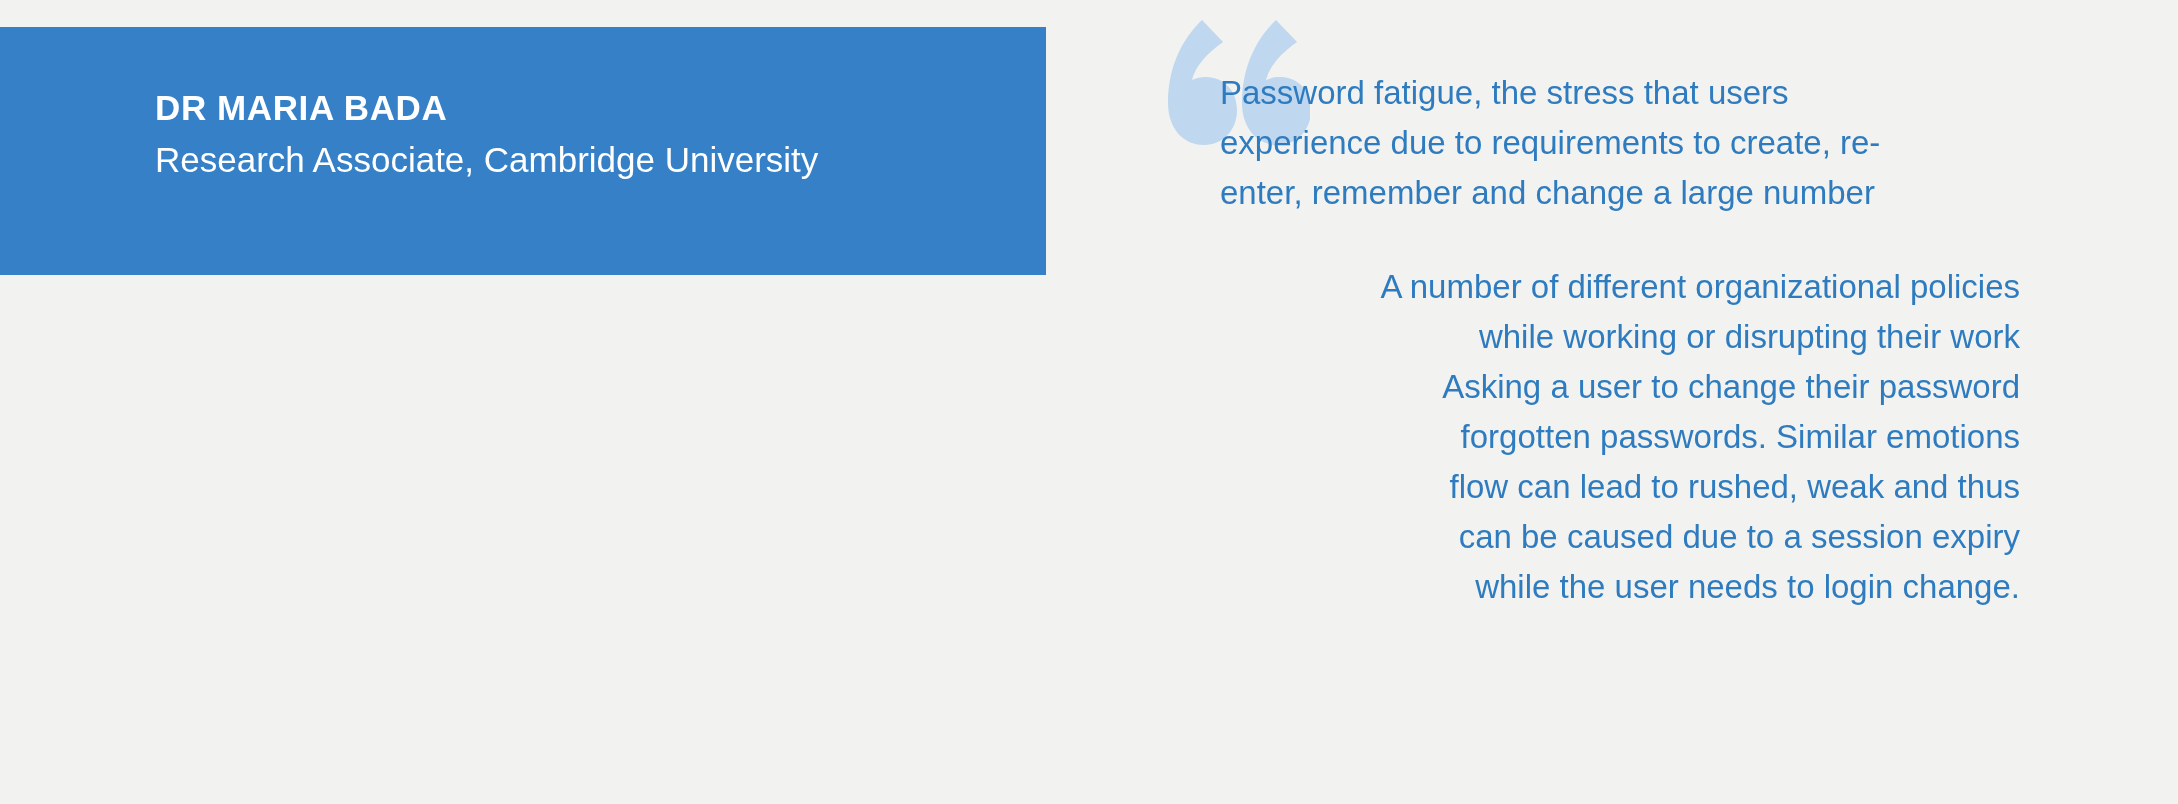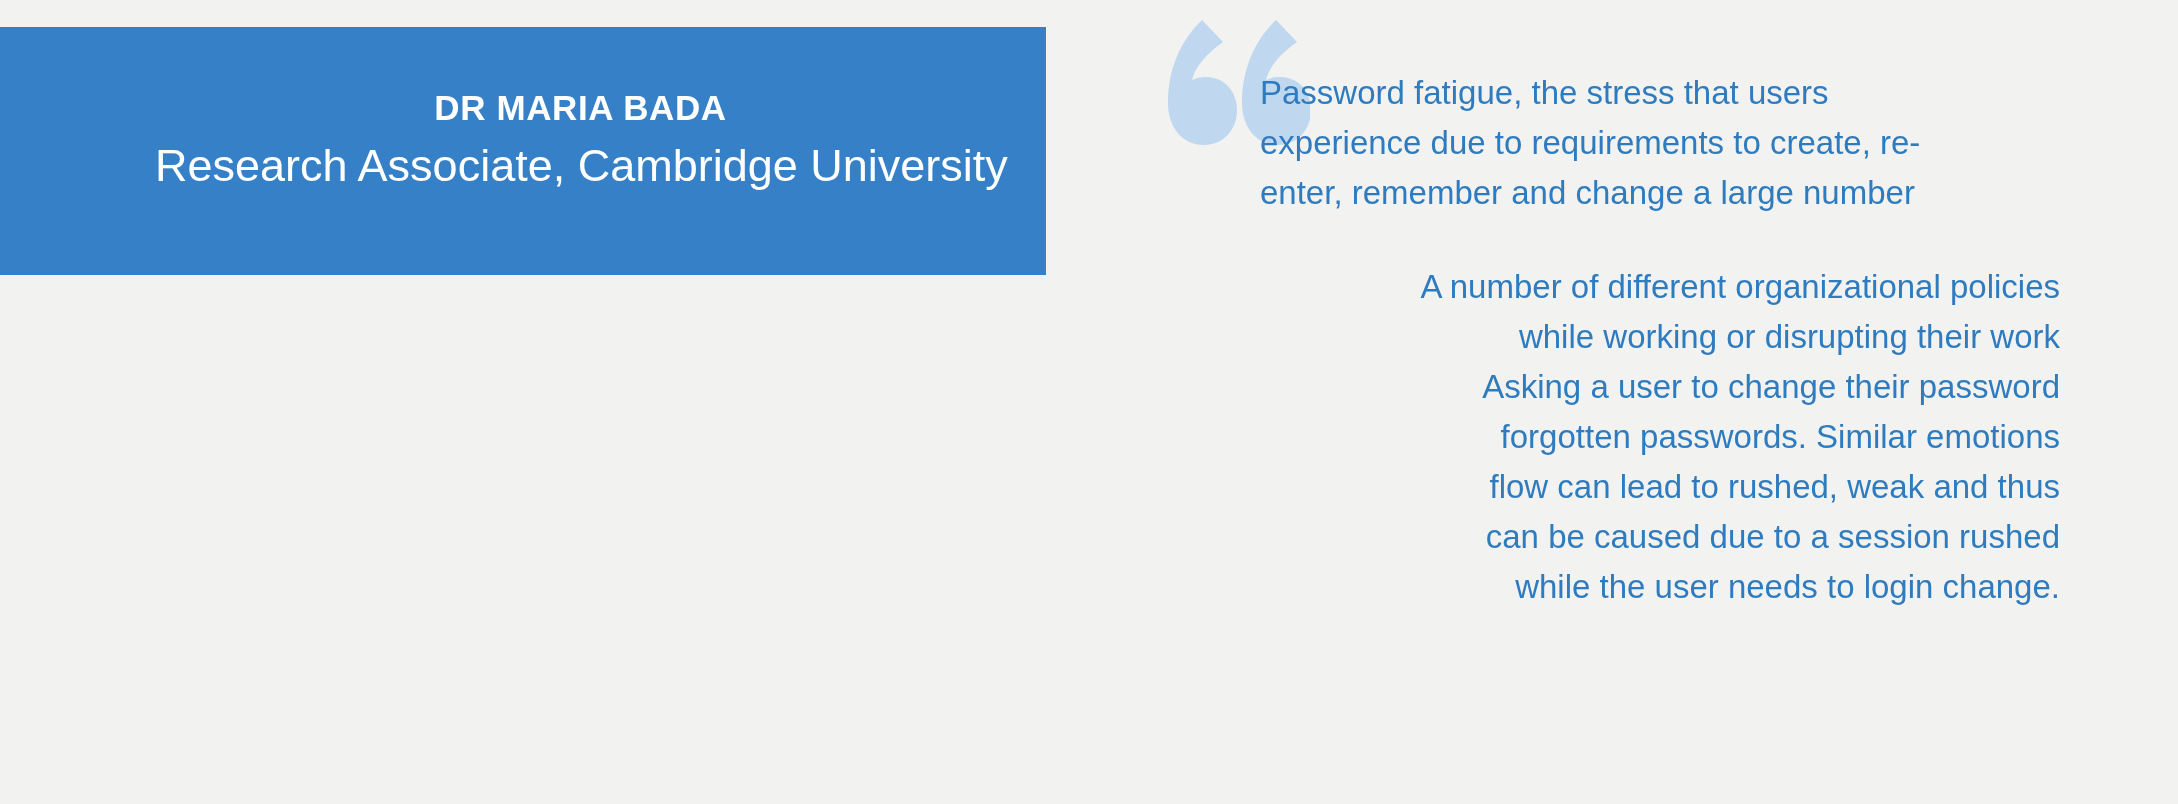--- a/index.html
+++ b/index.html
@@ -31,36 +31,35 @@
     height: 248px;
     background: #3580C6;
     box-sizing: border-box;
   }
 
   .speaker-inner {
     position: absolute;
     left: 155px;
     top: 62px;
     right: 40px;
-    text-align: center;
   }
 
   .speaker-name {
     color: #FFFFFF;
     font-size: 35px;
     font-weight: bold;
     letter-spacing: 0.6px;
     line-height: 1.1;
     margin: 0 0 12px 0;
     white-space: nowrap;
   }
 
   .speaker-role {
     color: #FFFFFF;
-    font-size: 45px;
+    font-size: 35px;
     font-weight: 400;
     line-height: 1.15;
     margin: 0;
     white-space: nowrap;
   }
 
   
   .quote-block {
     position: absolute;
     left: 1140px;
@@ -73,21 +72,21 @@
     left: 0px;
     top: 0px;
     width: 170px;
     height: 130px;
     pointer-events: none;
   }
   .quote-mark svg { display: block; }
 
   .quote-text {
     position: relative;
-    margin-left: 120px;
+    margin-left: 80px;
     padding-top: 50px;
   }
 
   .quote-paragraph {
     color: #2E7CBF;
     font-size: 33px;
     line-height: 50px;
     margin: 0 0 44px 0;
     font-weight: 400;
     max-width: 800px;
@@ -128,20 +127,20 @@
         <span class="ln">Password fatigue, the stress that users</span>
         <span class="ln">experience due to requirements to create, re-</span>
         <span class="ln">enter, remember and change a large number</span>
       </p>
       <p class="quote-paragraph">
         <span class="ln">A number of different organizational policies</span>
         <span class="ln">while working or disrupting their work</span>
         <span class="ln">Asking a user to change their password</span>
         <span class="ln">forgotten passwords. Similar emotions</span>
         <span class="ln">flow can lead to rushed, weak and thus</span>
-        <span class="ln">can be caused due to a session rushed</span>
+        <span class="ln">can be caused due to a session expiry</span>
         <span class="ln">while the user needs to login change.</span>
       </p>
     </div>
 
   </div>
 
 </div>
 
 </body></html>

